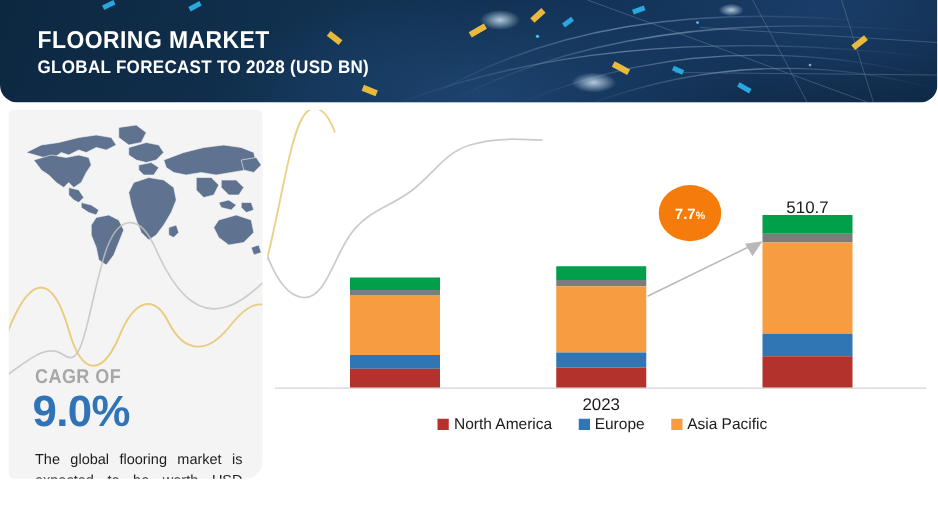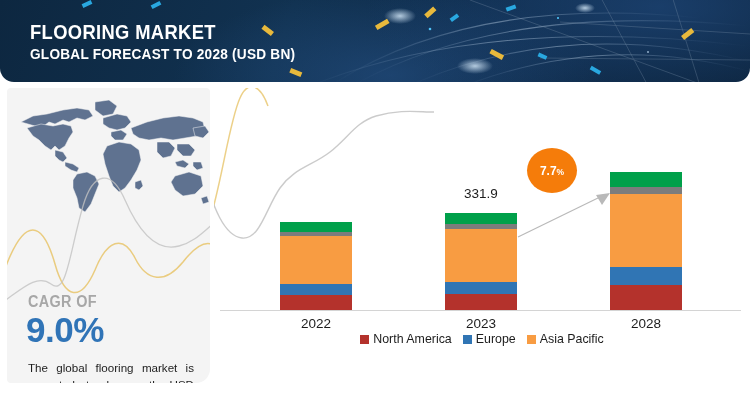--- a/index.html
+++ b/index.html
@@ -91,21 +91,21 @@
     border-radius:50%;background:#f57c0a;
     display:flex;align-items:center;justify-content:center;
   }
   .badge-text{color:#fff;font-size:12px;font-weight:bold;line-height:1;}
   .badge-text .pc{font-size:8.5px;}
   .arrow-svg{position:absolute;left:300px;top:95px;}
 
   
   .legend{
     position:absolute;left:0;top:244px;width:536px;
-    display:flex;align-items:flex-start;justify-content:center;gap:11px;
+    display:flex;align-items:flex-start;justify-content:center;gap:21px;
     white-space:nowrap;
   }
   .legend-item{display:flex;align-items:center;gap:4px;}
   .legend-swatch{width:9px;height:9px;display:inline-block;}
   .legend-label{font-size:12.4px;color:#1c1c1c;}
 </style>
 </head>
 <body>
 
 <div id="root">
@@ -212,21 +212,21 @@
   <div class="chart">
 
     <svg class="bg-curves" viewBox="0 0 536 240">
       <path d="M-10 150 C 6 110 14 36 26 10 C 34 -8 46 -4 54 18" fill="none" stroke="#e7c46a" stroke-width="1.5" opacity=".8"></path>
       <path d="M-12 84 C 0 120 10 148 28 150 C 46 152 52 120 66 100 C 80 80 98 78 116 64 C 134 50 142 34 162 28 C 186 21 204 24 220 24" fill="none" stroke="#c2c2c2" stroke-width="1.4" opacity=".85"></path>
     </svg>
 
     <div class="plot">
       <div class="axis-line"></div>
 
-      <div class="bar-value" style="left:217px;top:98px;">331.9</div>
+      <div class="bar-value" style="left:382px;top:70px;">510.7</div>
 
       <div class="bar bar-2022">
         <div class="seg" style="height:10px;background:#00a04a;"></div>
         <div class="seg" style="height:4px;background:#7c7c7c;"></div>
         <div class="seg" style="height:48px;background:#f89c42;"></div>
         <div class="seg" style="height:11px;background:#3075b4;"></div>
         <div class="seg" style="height:15px;background:#b4322c;"></div>
       </div>
 
       <div class="bar bar-2023">
@@ -238,23 +238,21 @@
       </div>
 
       <div class="bar bar-2028">
         <div class="seg" style="height:15px;background:#00a04a;"></div>
         <div class="seg" style="height:7px;background:#7c7c7c;"></div>
         <div class="seg" style="height:73px;background:#f89c42;"></div>
         <div class="seg" style="height:18px;background:#3075b4;"></div>
         <div class="seg" style="height:25px;background:#b4322c;"></div>
       </div>
 
-      <div class="x-label" style="left:52px;">2022</div>
       <div class="x-label" style="left:217px;">2023</div>
-      <div class="x-label" style="left:382px;">2028</div>
 
       <svg class="arrow-svg" width="120" height="60" viewBox="0 0 120 60">
         <path d="M4 54 L86 14" fill="none" stroke="#b9b9b9" stroke-width="1.2"></path>
         <path d="M96 10 L82 12 L88 22 Z" fill="#b9b9b9"></path>
       </svg>
       <div class="badge">
         <span class="badge-text"><span>7.7</span><span class="pc">%</span></span>
       </div>
     </div>
 

